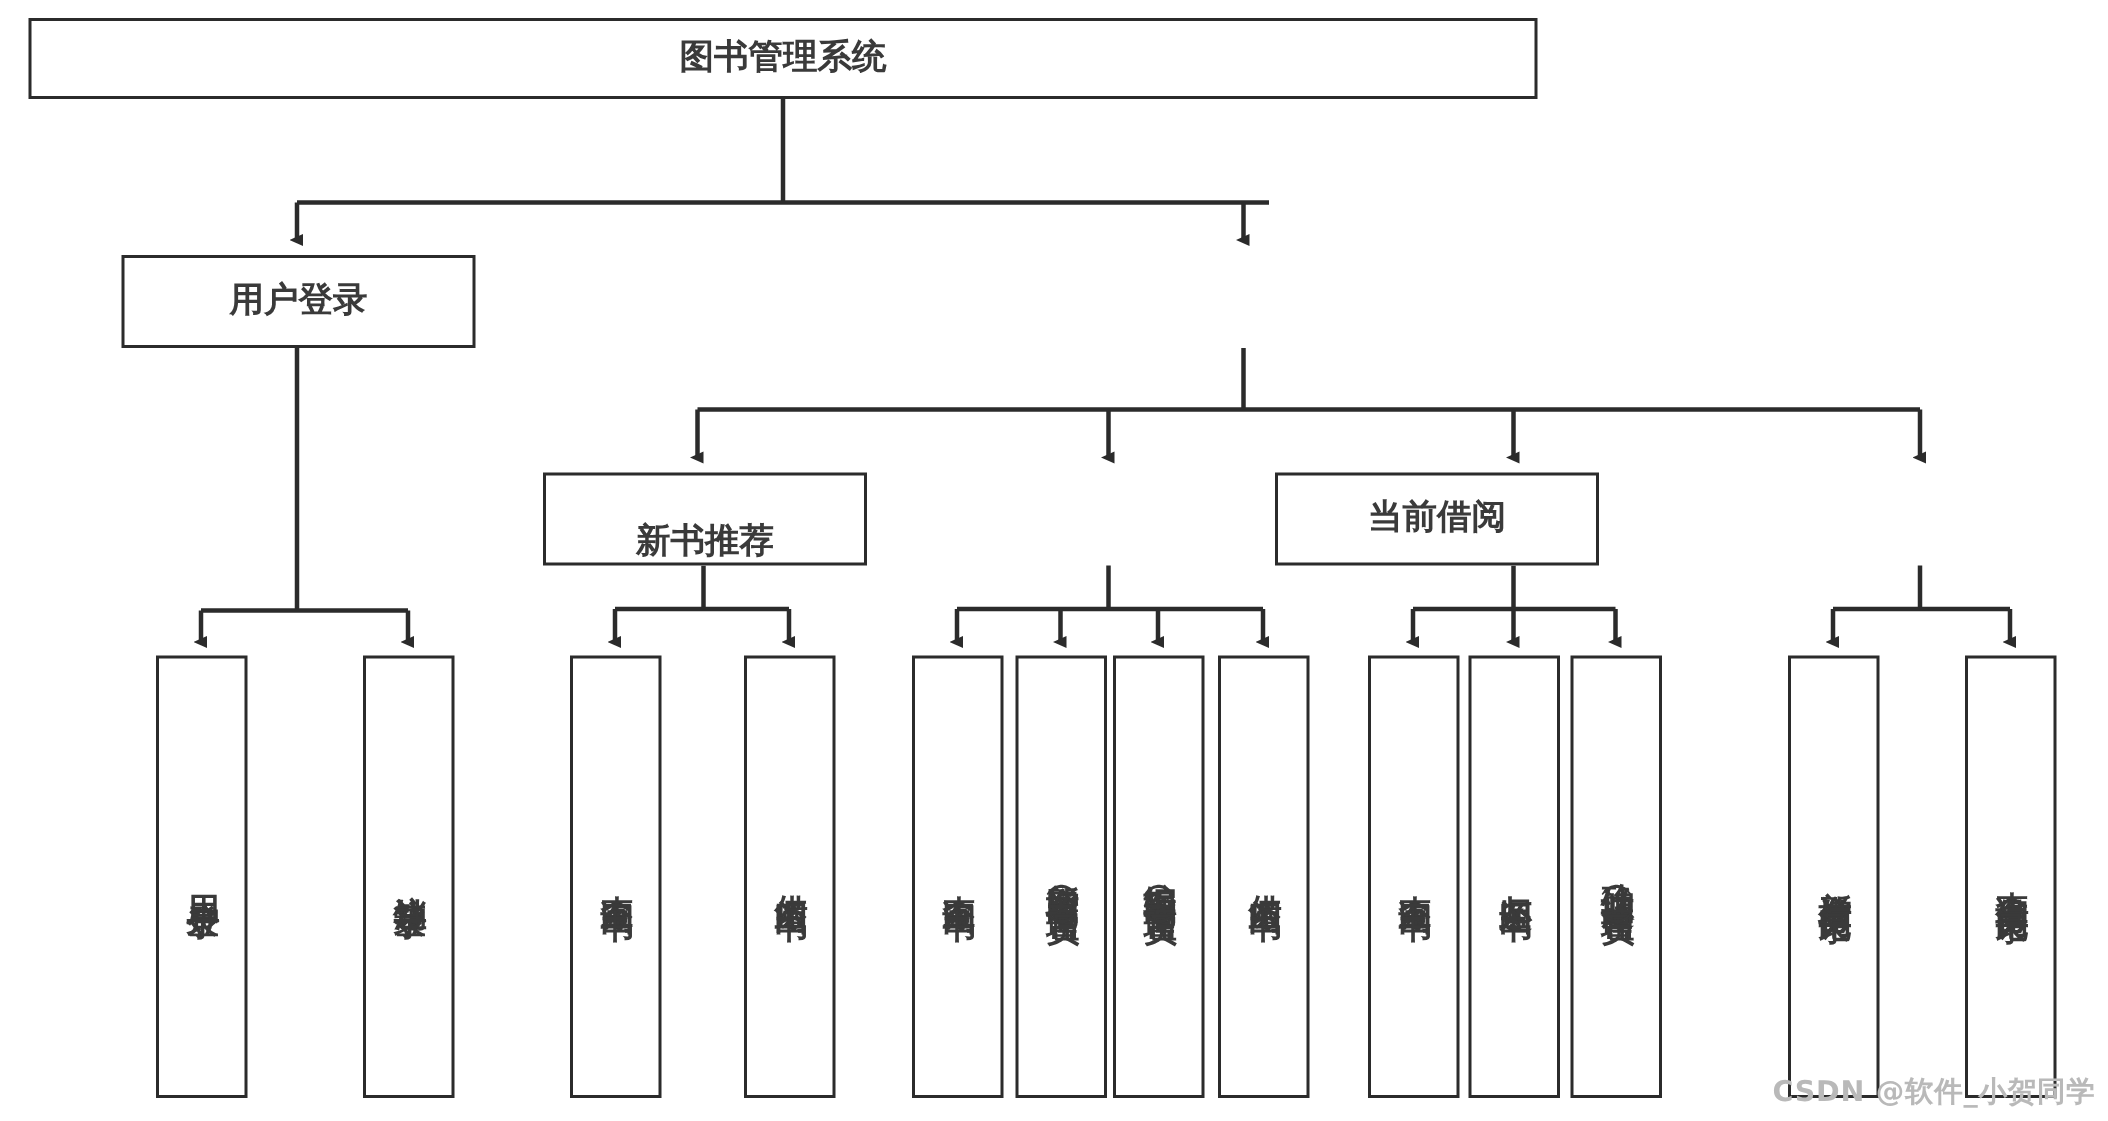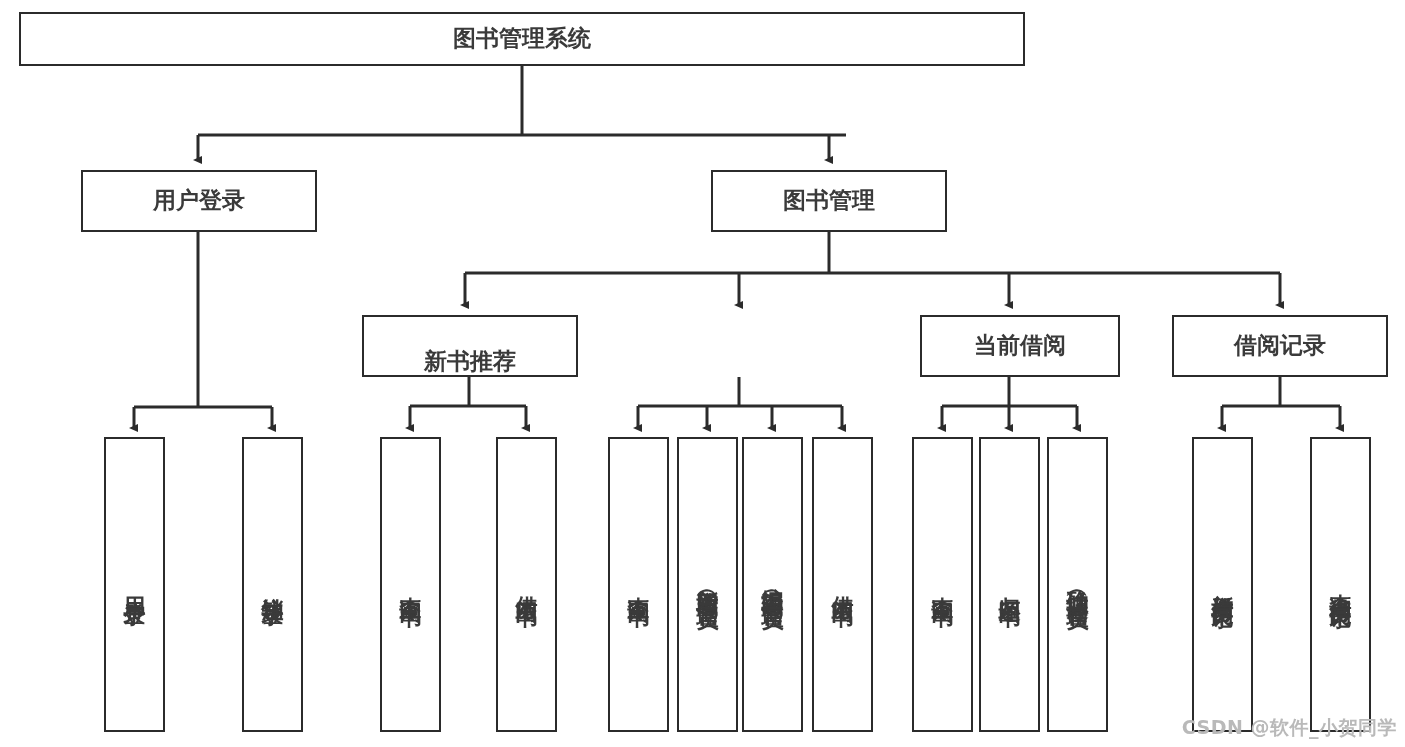--- a/index.html
+++ b/index.html
@@ -119,32 +119,26 @@
     </g>
   </svg>
 
   <div class="node horiz" style="left:19px; top:12px; width:1006px; height:54px;">
     <span class="label">图书管理系统</span>
   </div>
 
   <div class="node horiz" style="left:81px; top:170px; width:236px; height:62px;">
     <span class="label">用户登录</span>
   </div>
-  <div class="node horiz" style="left:711px; top:170px; width:236px; height:62px;">
-    <span class="label">图书管理</span>
-  </div>
 
   <div class="node horiz" style="left:362px; top:315px; width:216px; height:62px;align-items:flex-end;">
     <span class="label">新书推荐</span>
   </div>
-  <div class="node horiz" style="left:920px; top:315px; width:200px; height:62px;">
+  <div class="node horiz" style="left:850px; top:315px; width:216px; height:62px;">
     <span class="label">当前借阅</span>
-  </div>
-  <div class="node horiz" style="left:1172px; top:315px; width:216px; height:62px;">
-    <span class="label">借阅记录</span>
   </div>
 
   <div class="node vert" style="left:104px; top:437px; width:61px; height:295px;">
     <span class="label">用户登录</span>
   </div>
   <div class="node vert" style="left:242px; top:437px; width:61px; height:295px;">
     <span class="label">注销登录</span>
   </div>
 
   <div class="node vert" style="left:380px; top:437px; width:61px; height:295px;">

